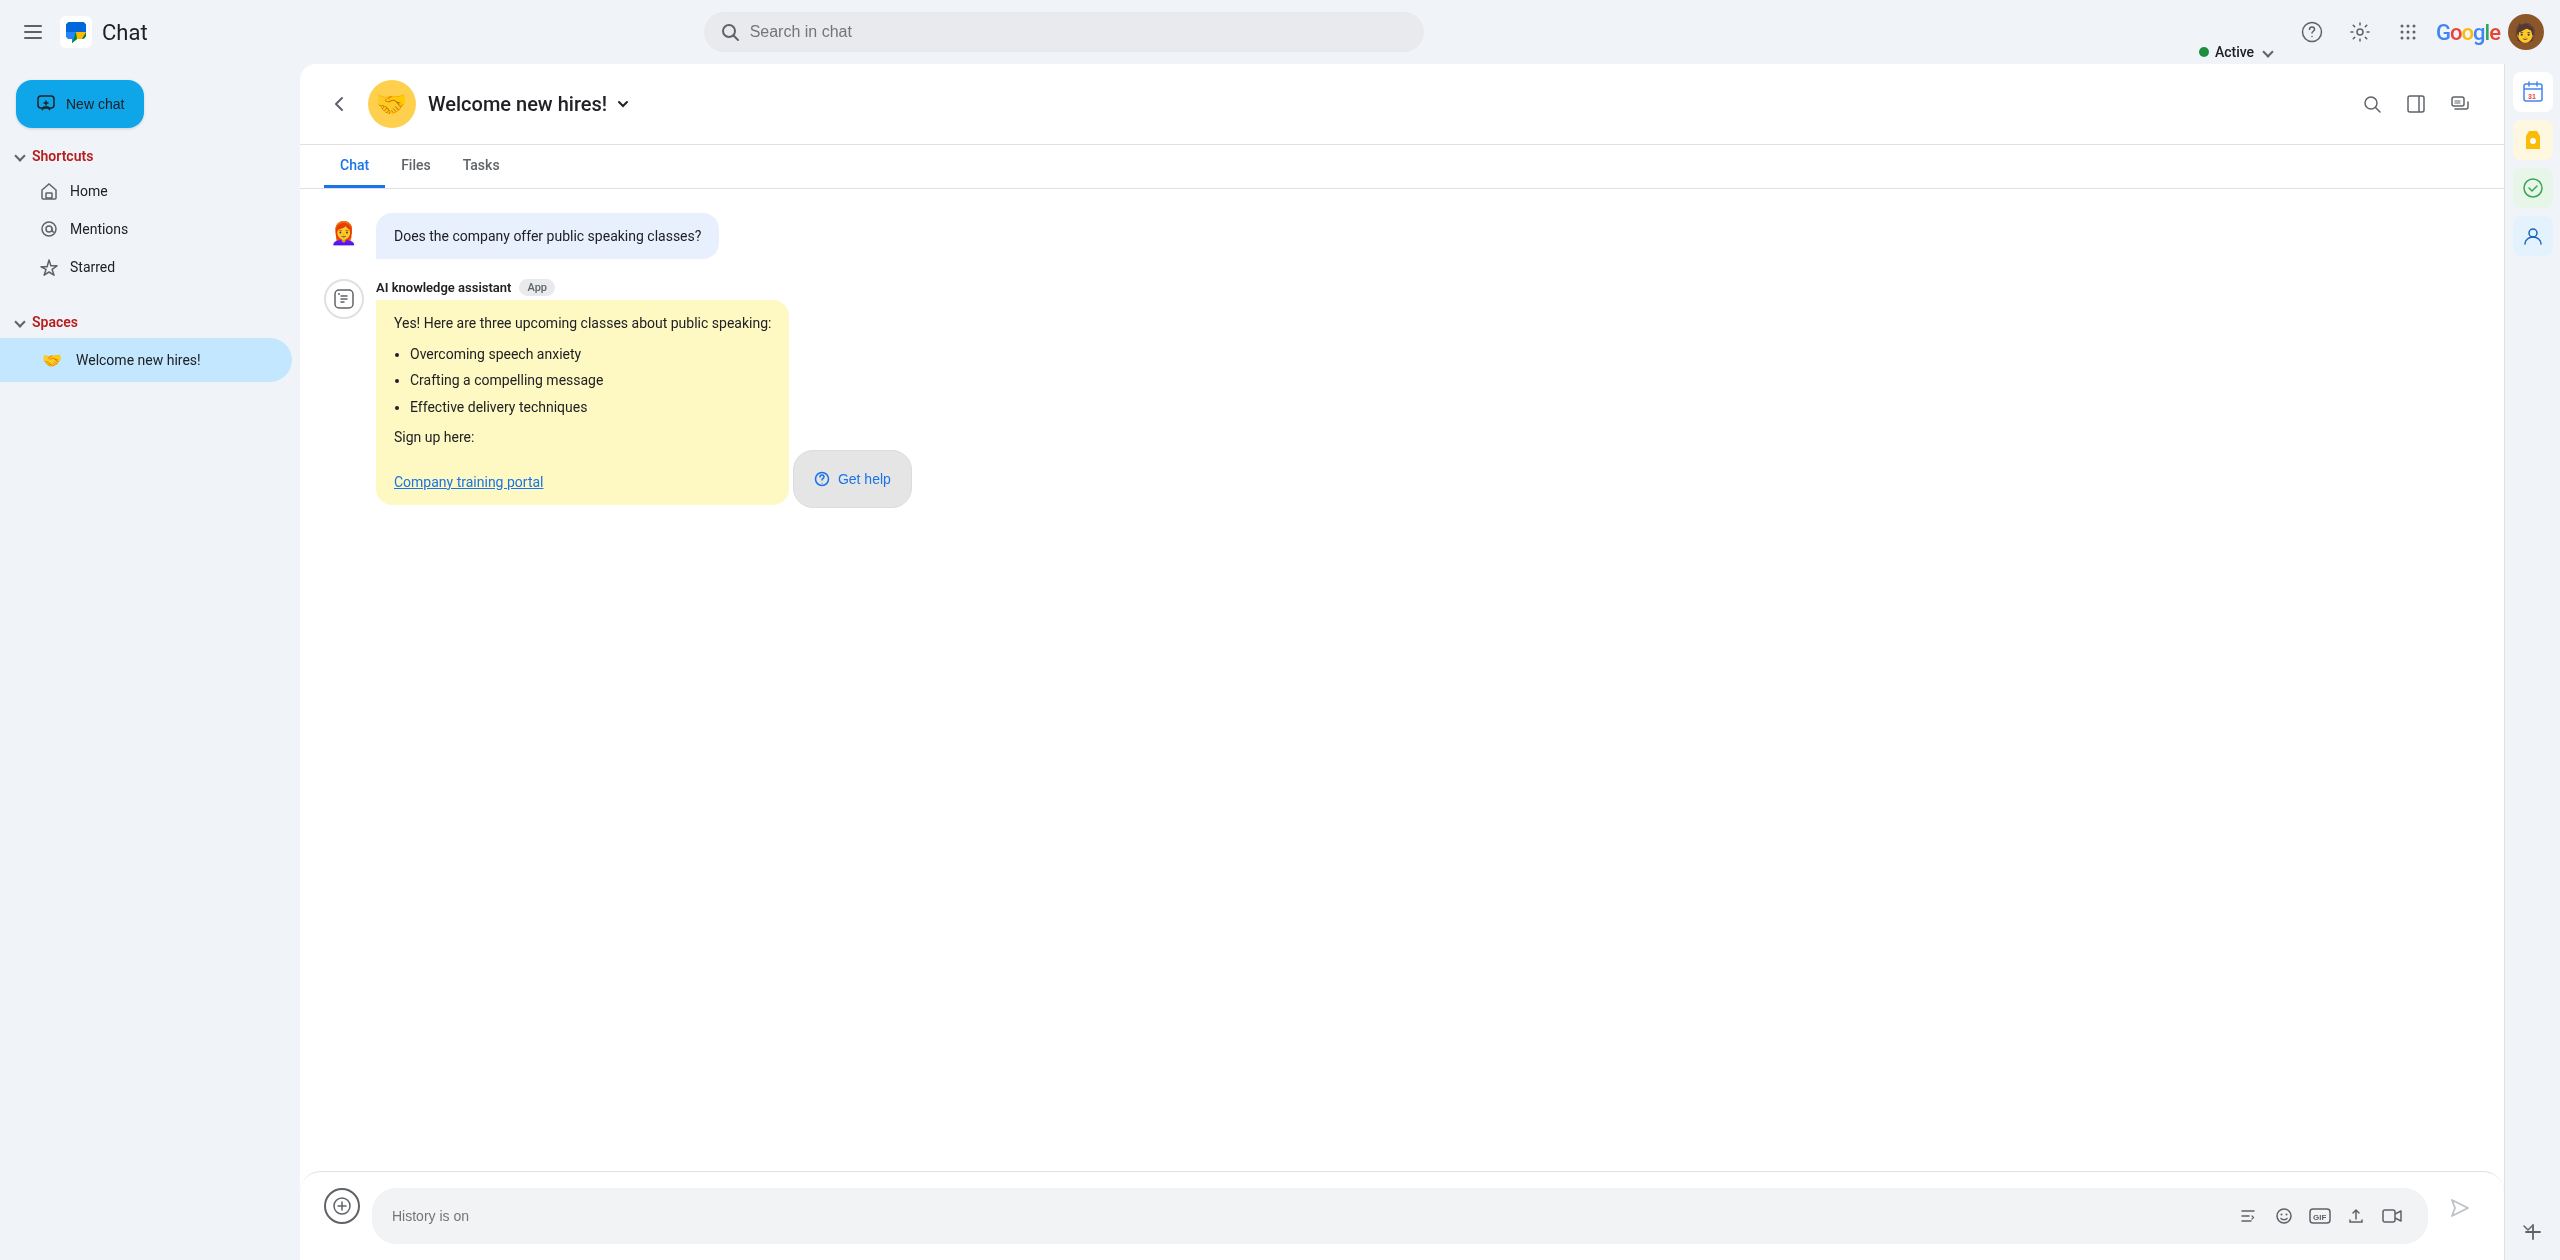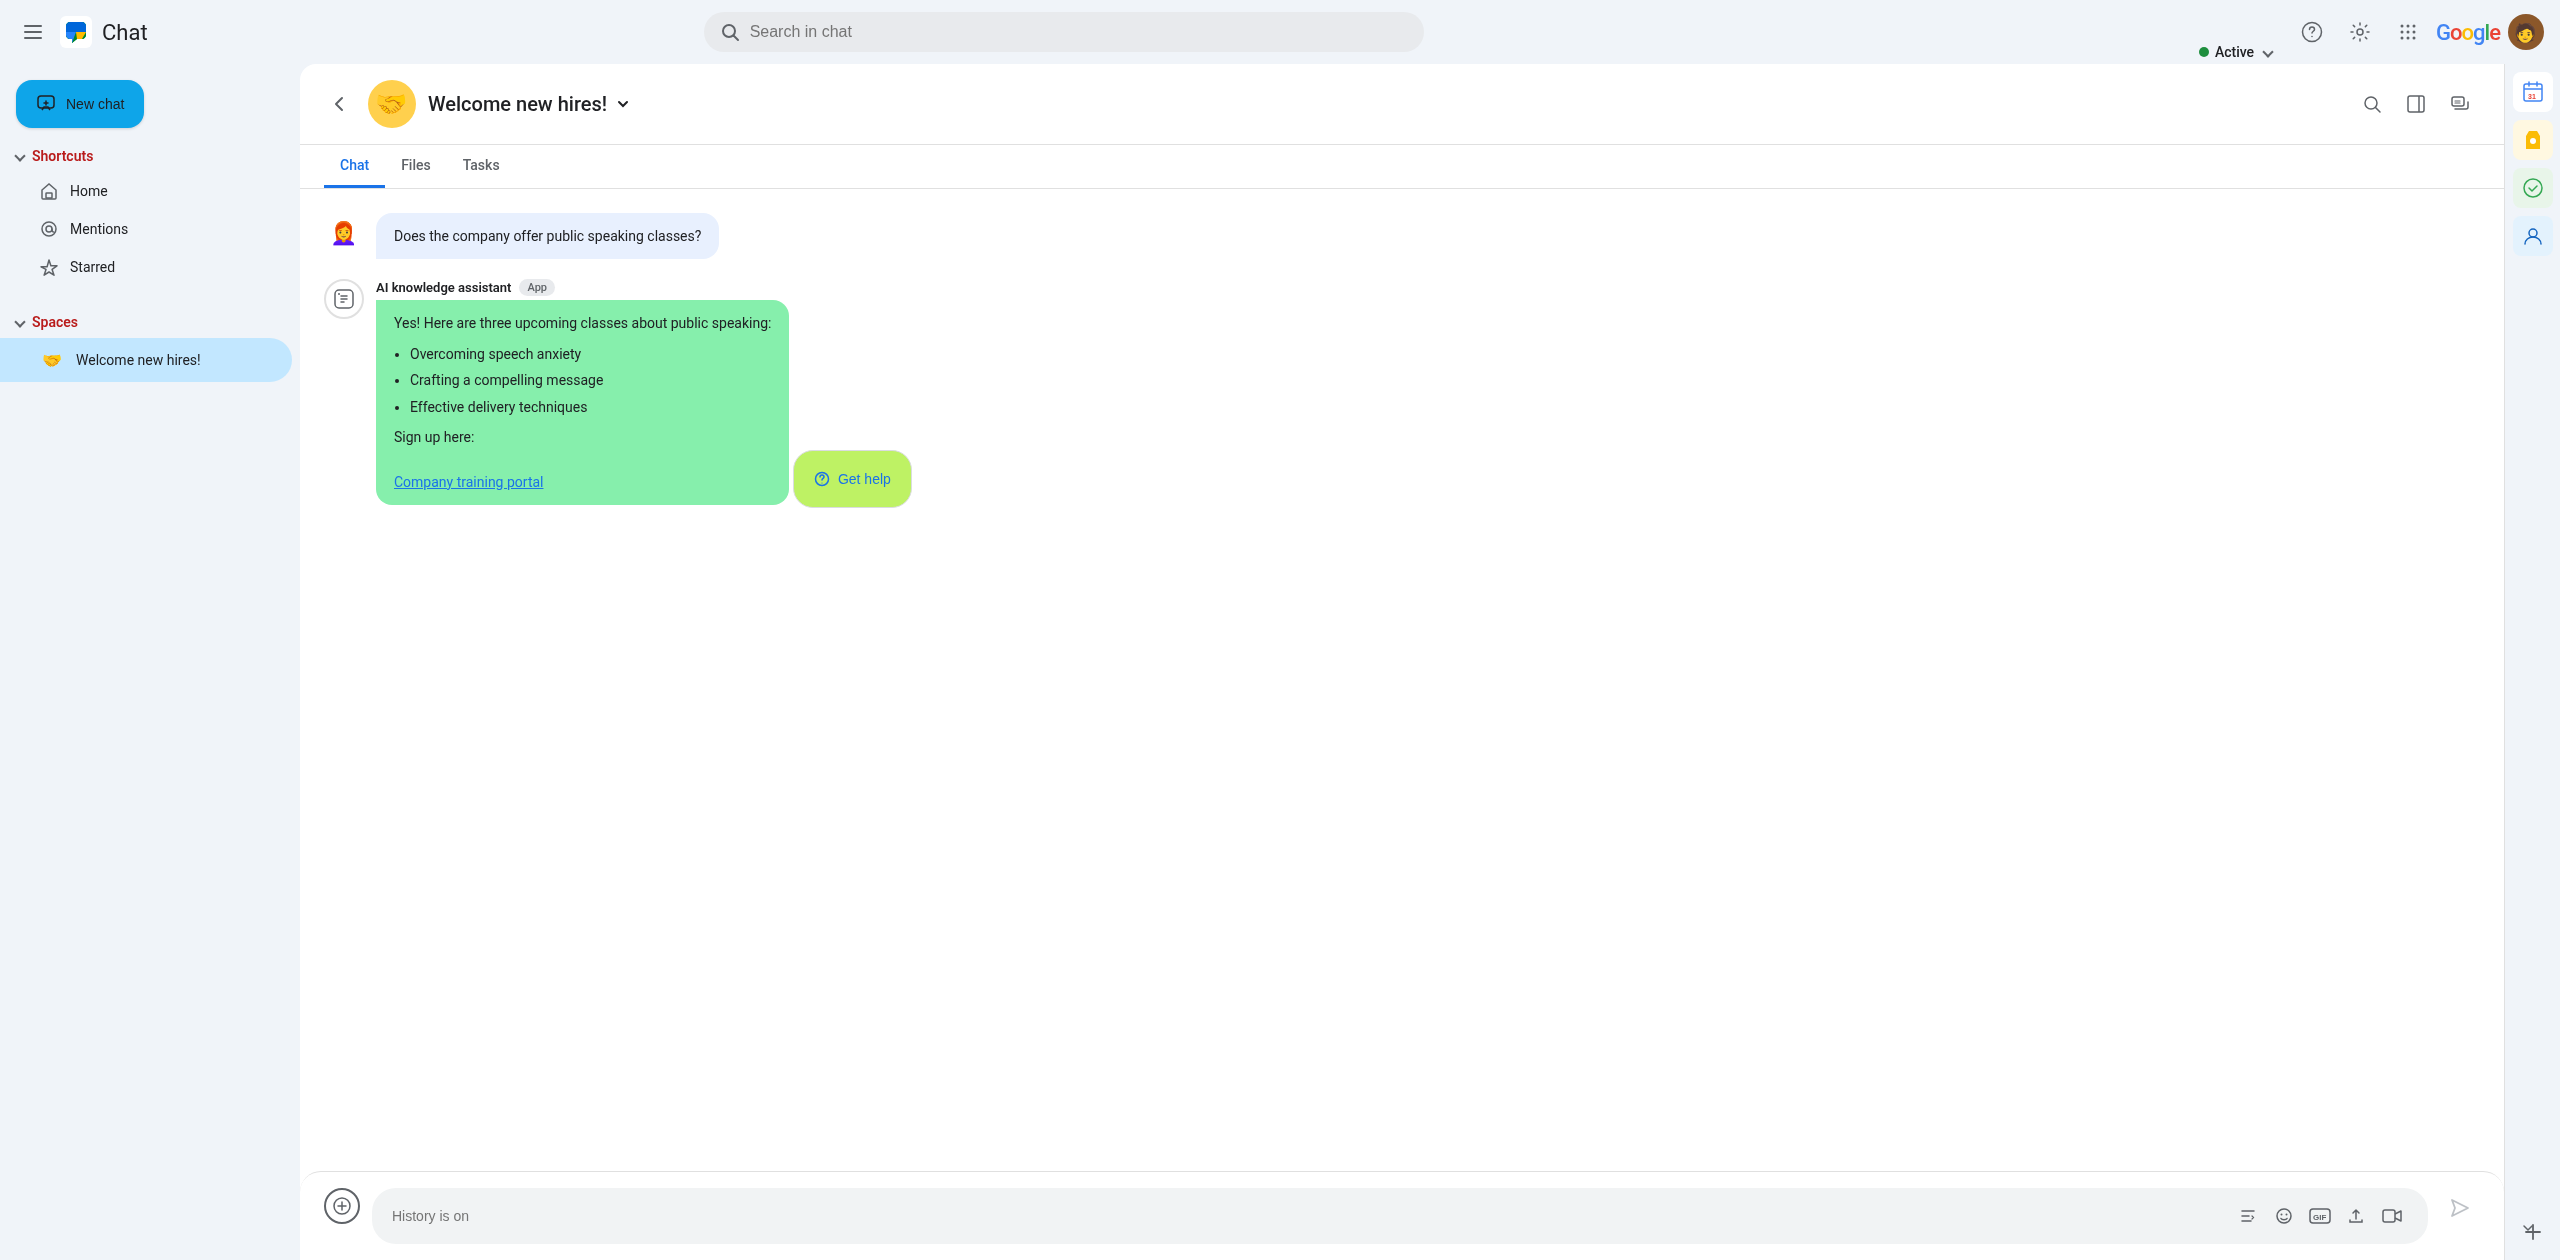--- a/index.html
+++ b/index.html
@@ -362,21 +362,21 @@
     .app-badge {
       background: #e8eaed;
       color: #5f6368;
       font-size: 11px;
       padding: 2px 8px;
       border-radius: 12px;
       font-weight: 500;
     }
 
     .message-bubble {
-      background: #86efac;
+      background: #fef9c3;
       border-radius: 0 16px 16px 16px;
       padding: 12px 18px;
       font-size: 14px;
       color: #202124;
       line-height: 1.6;
       display: inline-block;
       max-width: 600px;
     }
 
     .message-bubble.user-bubble {
@@ -397,21 +397,21 @@
     }
 
     .get-help-btn {
       display: inline-flex;
       align-items: center;
       gap: 8px;
       margin-top: 24px;
       padding: 20px 20px;
       border: 1px solid #dadce0;
       border-radius: 20px;
-      background: #bef264;
+      background: #e5e5e5;
       cursor: pointer;
       font-size: 14px;
       color: #1a73e8;
       font-weight: 500;
     }
 
     
     .input-area {
       padding: 16px 24px;
       border-top: 1px solid #e0e0e0;

